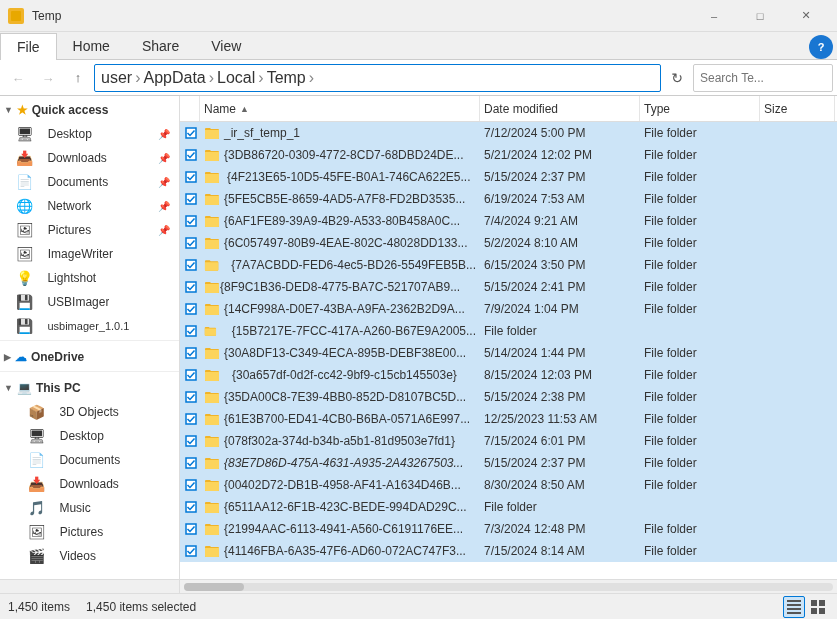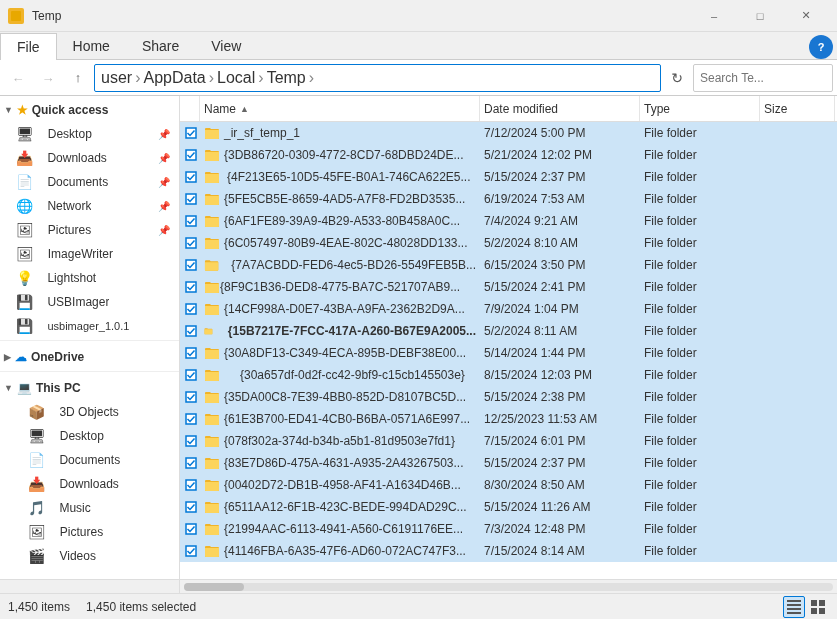--- a/index.html
+++ b/index.html
@@ -408,23 +408,22 @@
       <svg width="12" height="12" viewBox="0 0 12 12">
         <rect x="1" y="1" width="10" height="10" fill="white" stroke="#0078d7" stroke-width="1.5"></rect>
         <path d="M2.5 6 L5 8.5 L9.5 3.5" stroke="#0078d7" stroke-width="1.5" fill="none"></path>
       </svg>
     </div>
     <div class="cell-name file-cell">
       <svg class="folder-icon-svg" viewBox="0 0 16 16">
         <path d="M1 4 Q1 3 2 3 L6 3 L7 4 L14 4 Q15 4 15 5 L15 13 Q15 14 14 14 L2 14 Q1 14 1 13 Z" fill="#f0b429"></path>
         <path d="M1 5 L15 5 L15 13 Q15 14 14 14 L2 14 Q1 14 1 13 Z" fill="#fcd45c"></path>
       </svg>
-      <span style="margin-left:15px;font-weight:bold;">{15B7217E-7FCC-417A-A260-B67E9A2005...</span>
-    </div>
-    <div class="cell-modified file-cell">5/2/2024 8:11 AM</div>
+      <span style="margin-left:15px;">{15B7217E-7FCC-417A-A260-B67E9A2005...</span>
+    </div>
     <div class="cell-type file-cell">File folder</div>
     <div class="cell-size file-cell"></div>
   </div>
         <div class="file-row selected">
     <div style="width:18px;display:flex;align-items:center;justify-content:center;flex-shrink:0;">
       <svg width="12" height="12" viewBox="0 0 12 12">
         <rect x="1" y="1" width="10" height="10" fill="white" stroke="#0078d7" stroke-width="1.5"></rect>
         <path d="M2.5 6 L5 8.5 L9.5 3.5" stroke="#0078d7" stroke-width="1.5" fill="none"></path>
       </svg>
     </div>
@@ -444,21 +443,21 @@
       <svg width="12" height="12" viewBox="0 0 12 12">
         <rect x="1" y="1" width="10" height="10" fill="white" stroke="#0078d7" stroke-width="1.5"></rect>
         <path d="M2.5 6 L5 8.5 L9.5 3.5" stroke="#0078d7" stroke-width="1.5" fill="none"></path>
       </svg>
     </div>
     <div class="cell-name file-cell">
       <svg class="folder-icon-svg" viewBox="0 0 16 16">
         <path d="M1 4 Q1 3 2 3 L6 3 L7 4 L14 4 Q15 4 15 5 L15 13 Q15 14 14 14 L2 14 Q1 14 1 13 Z" fill="#f0b429"></path>
         <path d="M1 5 L15 5 L15 13 Q15 14 14 14 L2 14 Q1 14 1 13 Z" fill="#fcd45c"></path>
       </svg>
-      <span style="margin-left:20px;">{30a657df-0d2f-cc42-9bf9-c15cb145503e}</span>
+      <span style="margin-left:12px;">{30a657df-0d2f-cc42-9bf9-c15cb145503e}</span>
     </div>
     <div class="cell-modified file-cell">8/15/2024 12:03 PM</div>
     <div class="cell-type file-cell">File folder</div>
     <div class="cell-size file-cell"></div>
   </div>
         <div class="file-row selected">
     <div style="width:18px;display:flex;align-items:center;justify-content:center;flex-shrink:0;">
       <svg width="12" height="12" viewBox="0 0 12 12">
         <rect x="1" y="1" width="10" height="10" fill="white" stroke="#0078d7" stroke-width="1.5"></rect>
         <path d="M2.5 6 L5 8.5 L9.5 3.5" stroke="#0078d7" stroke-width="1.5" fill="none"></path>
@@ -516,21 +515,21 @@
       <svg width="12" height="12" viewBox="0 0 12 12">
         <rect x="1" y="1" width="10" height="10" fill="white" stroke="#0078d7" stroke-width="1.5"></rect>
         <path d="M2.5 6 L5 8.5 L9.5 3.5" stroke="#0078d7" stroke-width="1.5" fill="none"></path>
       </svg>
     </div>
     <div class="cell-name file-cell">
       <svg class="folder-icon-svg" viewBox="0 0 16 16">
         <path d="M1 4 Q1 3 2 3 L6 3 L7 4 L14 4 Q15 4 15 5 L15 13 Q15 14 14 14 L2 14 Q1 14 1 13 Z" fill="#f0b429"></path>
         <path d="M1 5 L15 5 L15 13 Q15 14 14 14 L2 14 Q1 14 1 13 Z" fill="#fcd45c"></path>
       </svg>
-      <span style="margin-left:4px;">{83E7D86D-475A-4631-A935-2A43267503...</span>
+      <span style="margin-left:4px;font-style:italic;">{83E7D86D-475A-4631-A935-2A43267503...</span>
     </div>
     <div class="cell-modified file-cell">5/15/2024 2:37 PM</div>
     <div class="cell-type file-cell">File folder</div>
     <div class="cell-size file-cell"></div>
   </div>
         <div class="file-row selected">
     <div style="width:18px;display:flex;align-items:center;justify-content:center;flex-shrink:0;">
       <svg width="12" height="12" viewBox="0 0 12 12">
         <rect x="1" y="1" width="10" height="10" fill="white" stroke="#0078d7" stroke-width="1.5"></rect>
         <path d="M2.5 6 L5 8.5 L9.5 3.5" stroke="#0078d7" stroke-width="1.5" fill="none"></path>
@@ -554,21 +553,20 @@
         <path d="M2.5 6 L5 8.5 L9.5 3.5" stroke="#0078d7" stroke-width="1.5" fill="none"></path>
       </svg>
     </div>
     <div class="cell-name file-cell">
       <svg class="folder-icon-svg" viewBox="0 0 16 16">
         <path d="M1 4 Q1 3 2 3 L6 3 L7 4 L14 4 Q15 4 15 5 L15 13 Q15 14 14 14 L2 14 Q1 14 1 13 Z" fill="#f0b429"></path>
         <path d="M1 5 L15 5 L15 13 Q15 14 14 14 L2 14 Q1 14 1 13 Z" fill="#fcd45c"></path>
       </svg>
       <span style="margin-left:4px;">{6511AA12-6F1B-423C-BEDE-994DAD29C...</span>
     </div>
-    <div class="cell-modified file-cell">5/15/2024 11:26 AM</div>
     <div class="cell-type file-cell">File folder</div>
     <div class="cell-size file-cell"></div>
   </div>
         <div class="file-row selected">
     <div style="width:18px;display:flex;align-items:center;justify-content:center;flex-shrink:0;">
       <svg width="12" height="12" viewBox="0 0 12 12">
         <rect x="1" y="1" width="10" height="10" fill="white" stroke="#0078d7" stroke-width="1.5"></rect>
         <path d="M2.5 6 L5 8.5 L9.5 3.5" stroke="#0078d7" stroke-width="1.5" fill="none"></path>
       </svg>
     </div>

